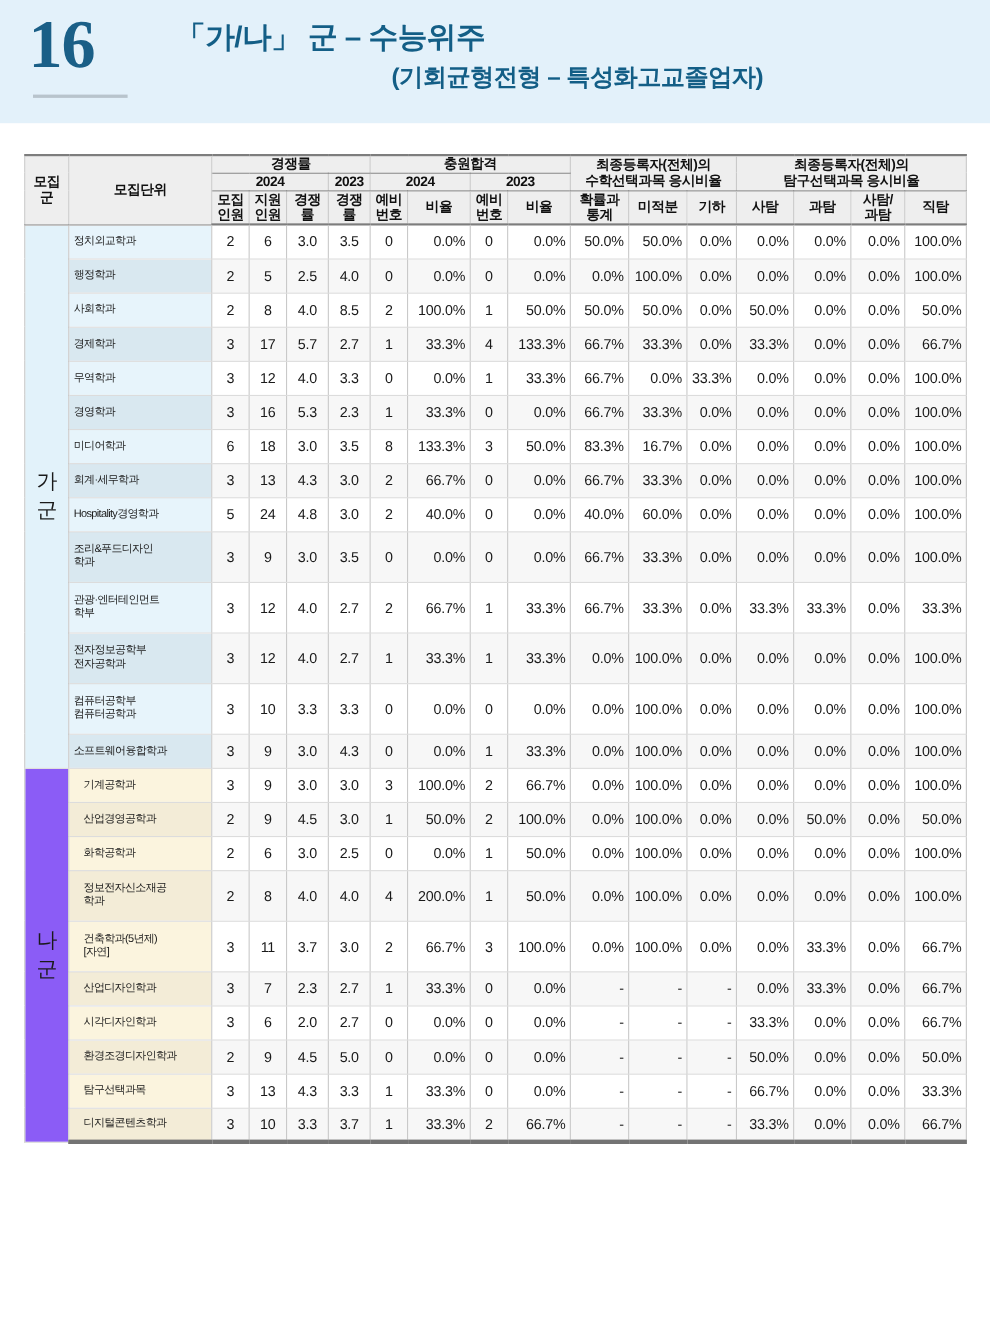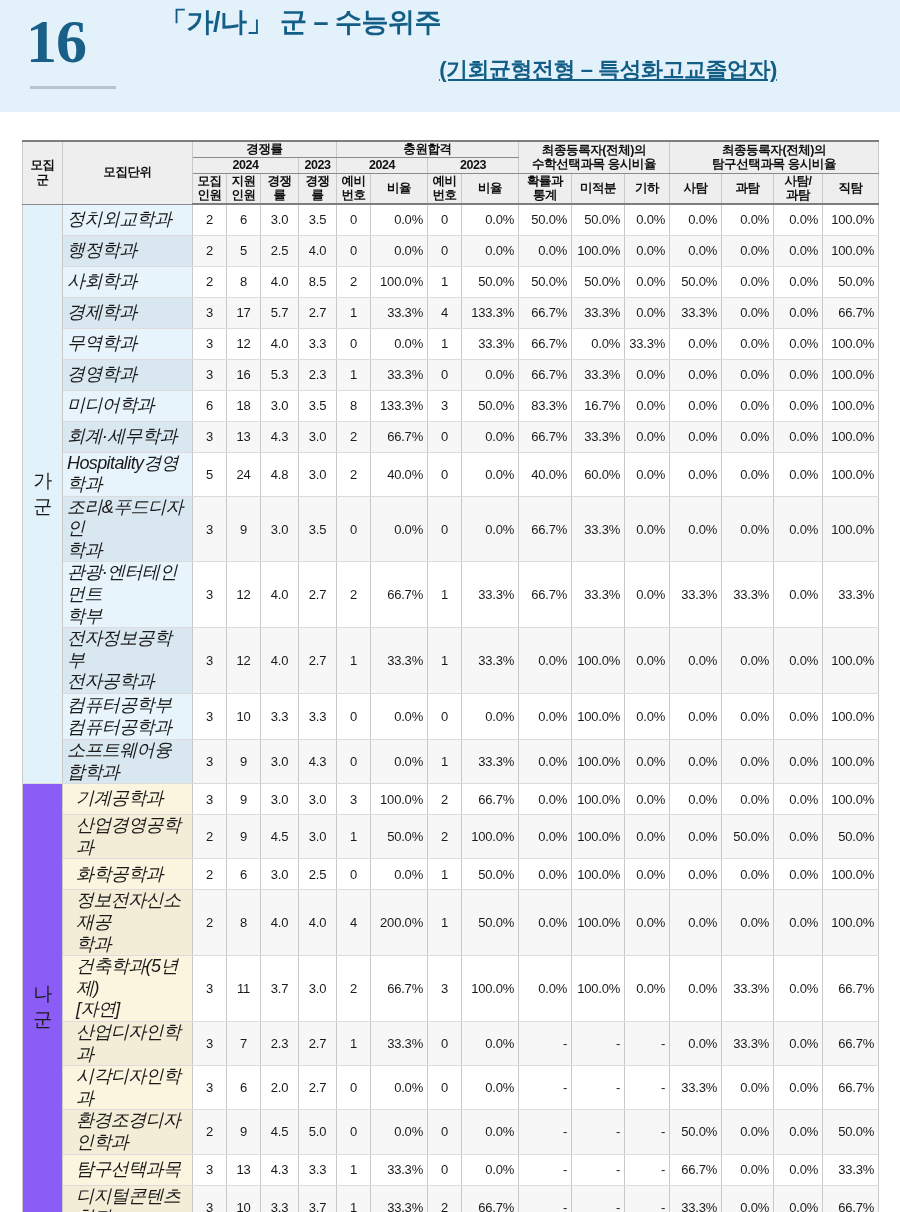--- a/index.html
+++ b/index.html
@@ -29,38 +29,37 @@
     font-family: "Liberation Serif", "DejaVu Serif", serif;
   }
   .banner-num-rule {
     position: absolute;
     left: 30px; top: 86px;
     width: 86px; height: 3px;
     background: #b8c4cc;
   }
   .banner-title1 {
     position: absolute;
-    left: 160px; top: 4px;
+    left: 160px; top: 16px;
     font-size: 27px;
     font-weight: 700;
     color: #135e86;
     letter-spacing: -0.5px;
   }
   .banner-title2 {
     position: absolute;
     left: 160px; top: 55px;
     width: 700px;
-    text-align: center;
+    text-align: left;
     padding-left: 196px;
     box-sizing: border-box;
     font-size: 22px;
     font-weight: 700;
     color: #135e86;
     letter-spacing: -0.5px;
-    text-decoration: underline;
   }
 
   
   .table-wrap {
     padding: 28px 22px 0 22px;
     box-sizing: border-box;
     width: 900px;
   }
   table.grid {
     border-collapse: collapse;
@@ -90,24 +89,23 @@
   }
   table.grid thead tr:first-child th { border-top: 2px solid #7d7d7d; }
   table.grid thead tr:last-child th { border-bottom: 2px solid #7d7d7d; }
 
   tbody td { height: 31px; }
   td.num { text-align: center; font-size: 13px; letter-spacing: -0.2px; }
   td.pct { text-align: right; font-size: 13px; padding-right: 6px; letter-spacing: -0.2px; }
   td.unit {
     text-align: left;
     padding-left: 10px;
-    font-size: 18px;
+    font-size: 10px;
     letter-spacing: -0.6px;
     line-height: 1.2;
-    font-style: italic;
   }
   td.grp {
     text-align: center;
     font-size: 19px;
     vertical-align: middle;
     letter-spacing: -0.3px;
   }
   
   tr.ga td.unit { background: #e7f4fb; }
   tr.ga.alt td.unit { background: #d9e8f0; }

